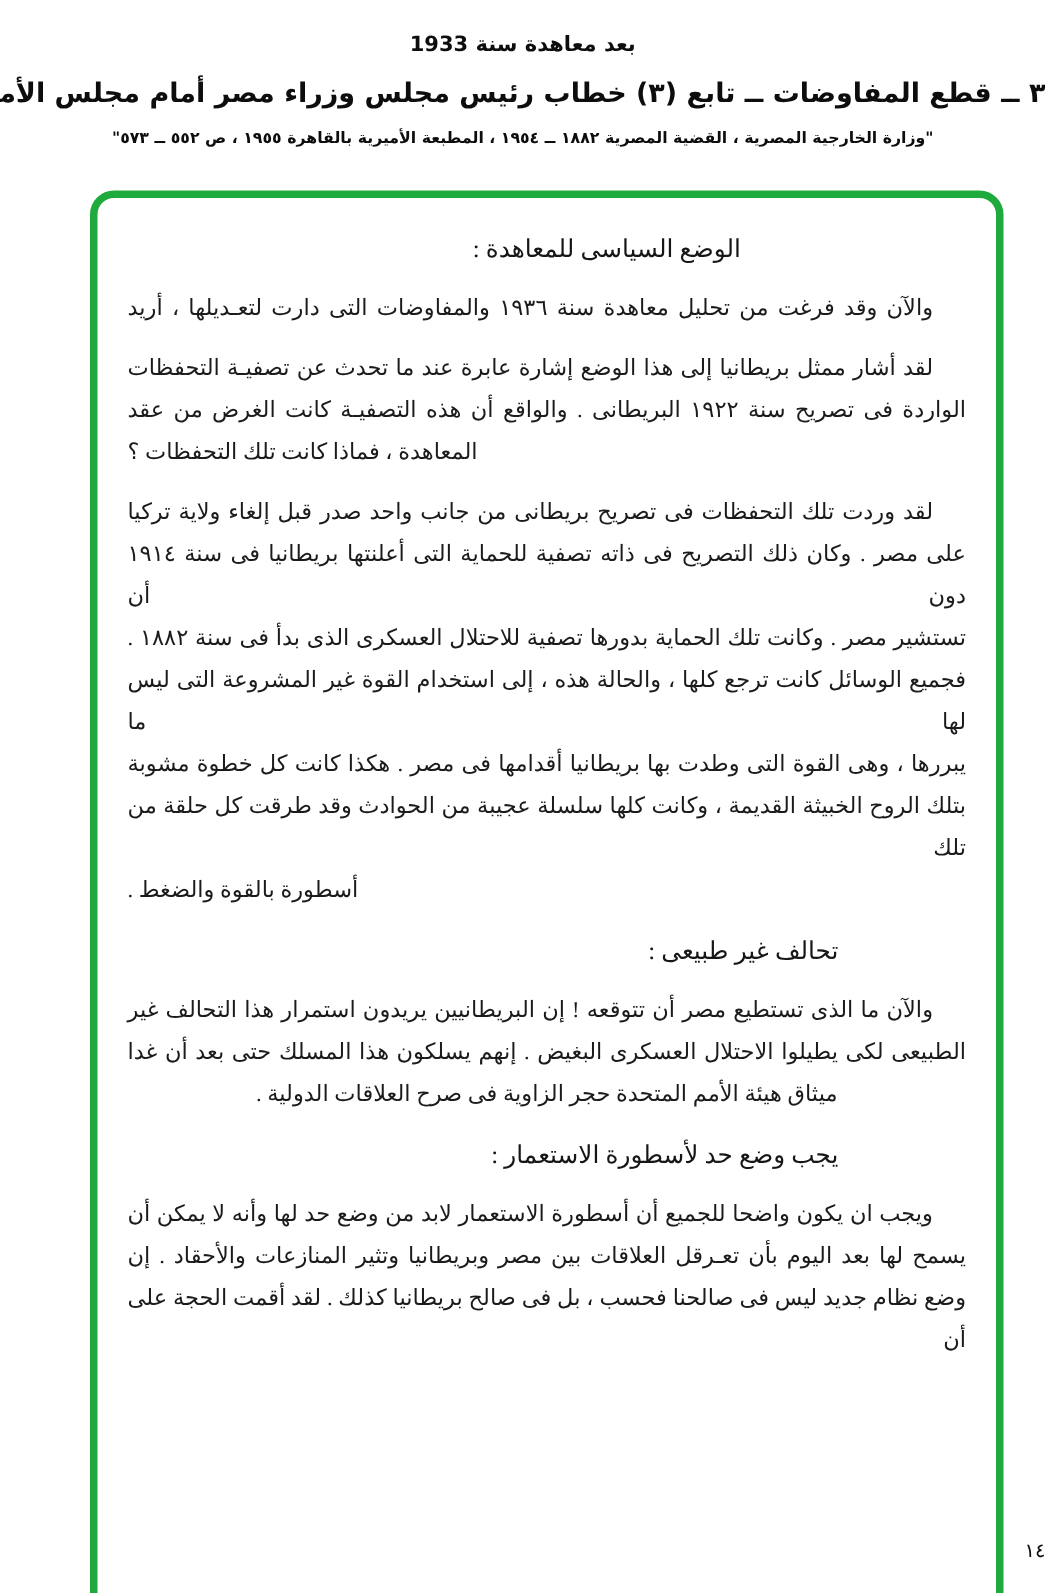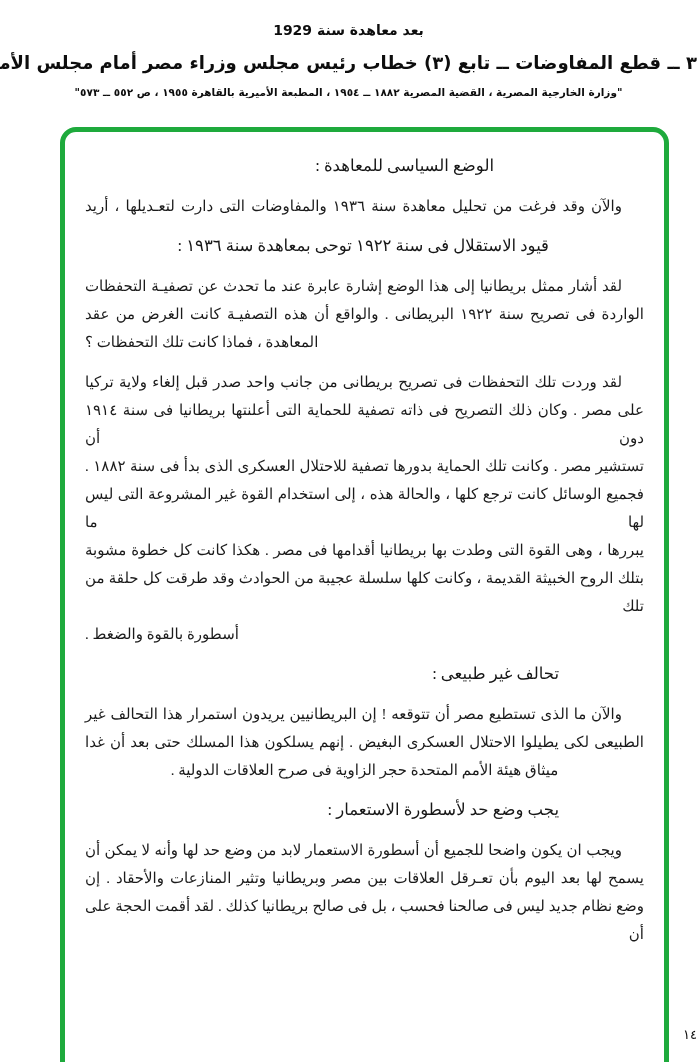--- a/index.html
+++ b/index.html
@@ -98,32 +98,31 @@
     text-align: right;
     direction: rtl;
     font-size: 13px;
     font-weight: normal;
     color: #0d0d0d;
   }
 </style>
 </head>
 <body>
 
-<div class="running-head">بعد معاهدة سنة 1929</div>
+<div class="running-head">بعد معاهدة سنة 1933</div>
 <div class="doc-title">٣ ــ قطع المفاوضات ــ تابع (٣) خطاب رئيس مجلس وزراء مصر أمام مجلس الأمن في ١١ أغسطس ١٩٤٧</div>
 <div class="doc-source">"وزارة الخارجية المصرية ، القضية المصرية ١٨٨٢ ــ ١٩٥٤ ، المطبعة الأميرية بالقاهرة ١٩٥٥ ، ص ٥٥٢ ــ ٥٧٣"</div>
 
 <div class="doc-frame">
 
   <div class="sec-heading ind-a">الوضع السياسى للمعاهدة :</div>
   <div class="para">
     <div class="line first">والآن وقد فرغت من تحليل معاهدة سنة ١٩٣٦ والمفاوضات التى دارت لتعـديلها ، أريد</div>
   </div>
 
-  <div class="sec-heading ind-b">قيود الاستقلال فى سنة ١٩٢٢ توحى بمعاهدة سنة ١٩٣٦ :</div>
   <div class="para">
     <div class="line first">لقد أشار ممثل بريطانيا إلى هذا الوضع إشارة عابرة عند ما تحدث عن تصفيـة التحفظات</div>
     <div class="line">الواردة فى تصريح سنة ١٩٢٢ البريطانى . والواقع أن هذه التصفيـة كانت الغرض من عقد</div>
     <div class="line end-left">المعاهدة ، فماذا كانت تلك التحفظات ؟</div>
   </div>
   <div class="para">
     <div class="line first">لقد وردت تلك التحفظات فى تصريح بريطانى من جانب واحد صدر قبل إلغاء ولاية تركيا</div>
     <div class="line">على مصر . وكان ذلك التصريح فى ذاته تصفية للحماية التى أعلنتها بريطانيا فى سنة ١٩١٤ دون أن</div>
     <div class="line">تستشير مصر . وكانت تلك الحماية بدورها تصفية للاحتلال العسكرى الذى بدأ فى سنة ١٨٨٢ .</div>
     <div class="line">فجميع الوسائل كانت ترجع كلها ، والحالة هذه ، إلى استخدام القوة غير المشروعة التى ليس لها ما</div>

